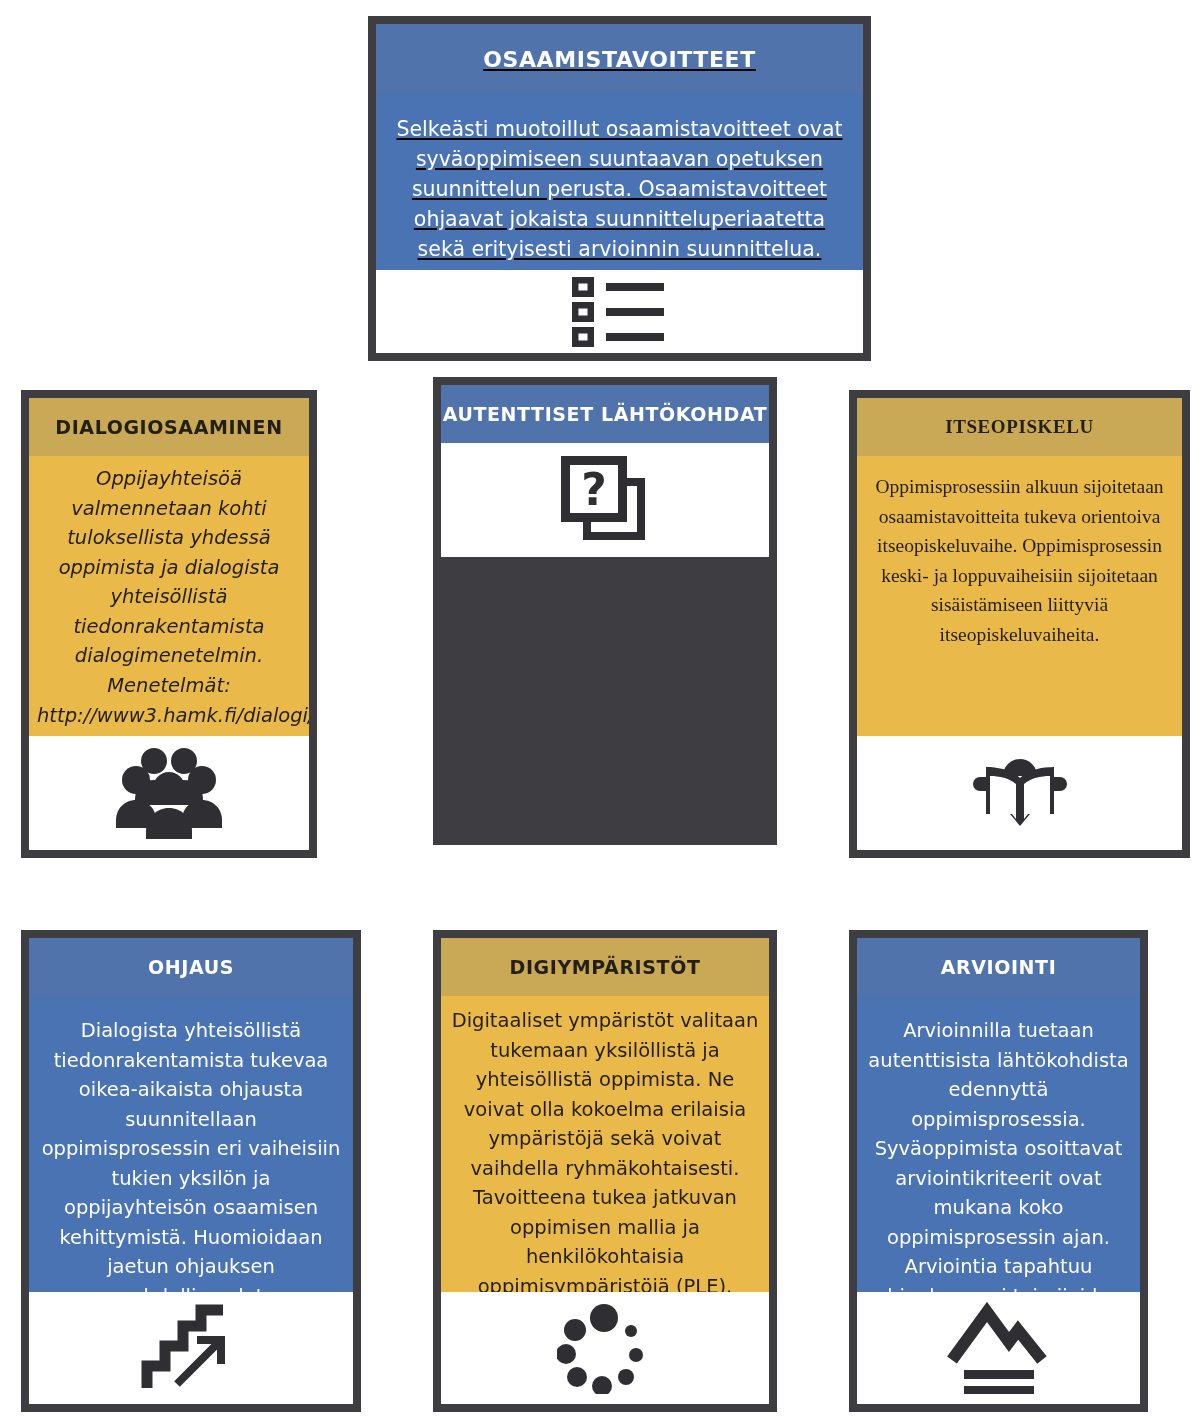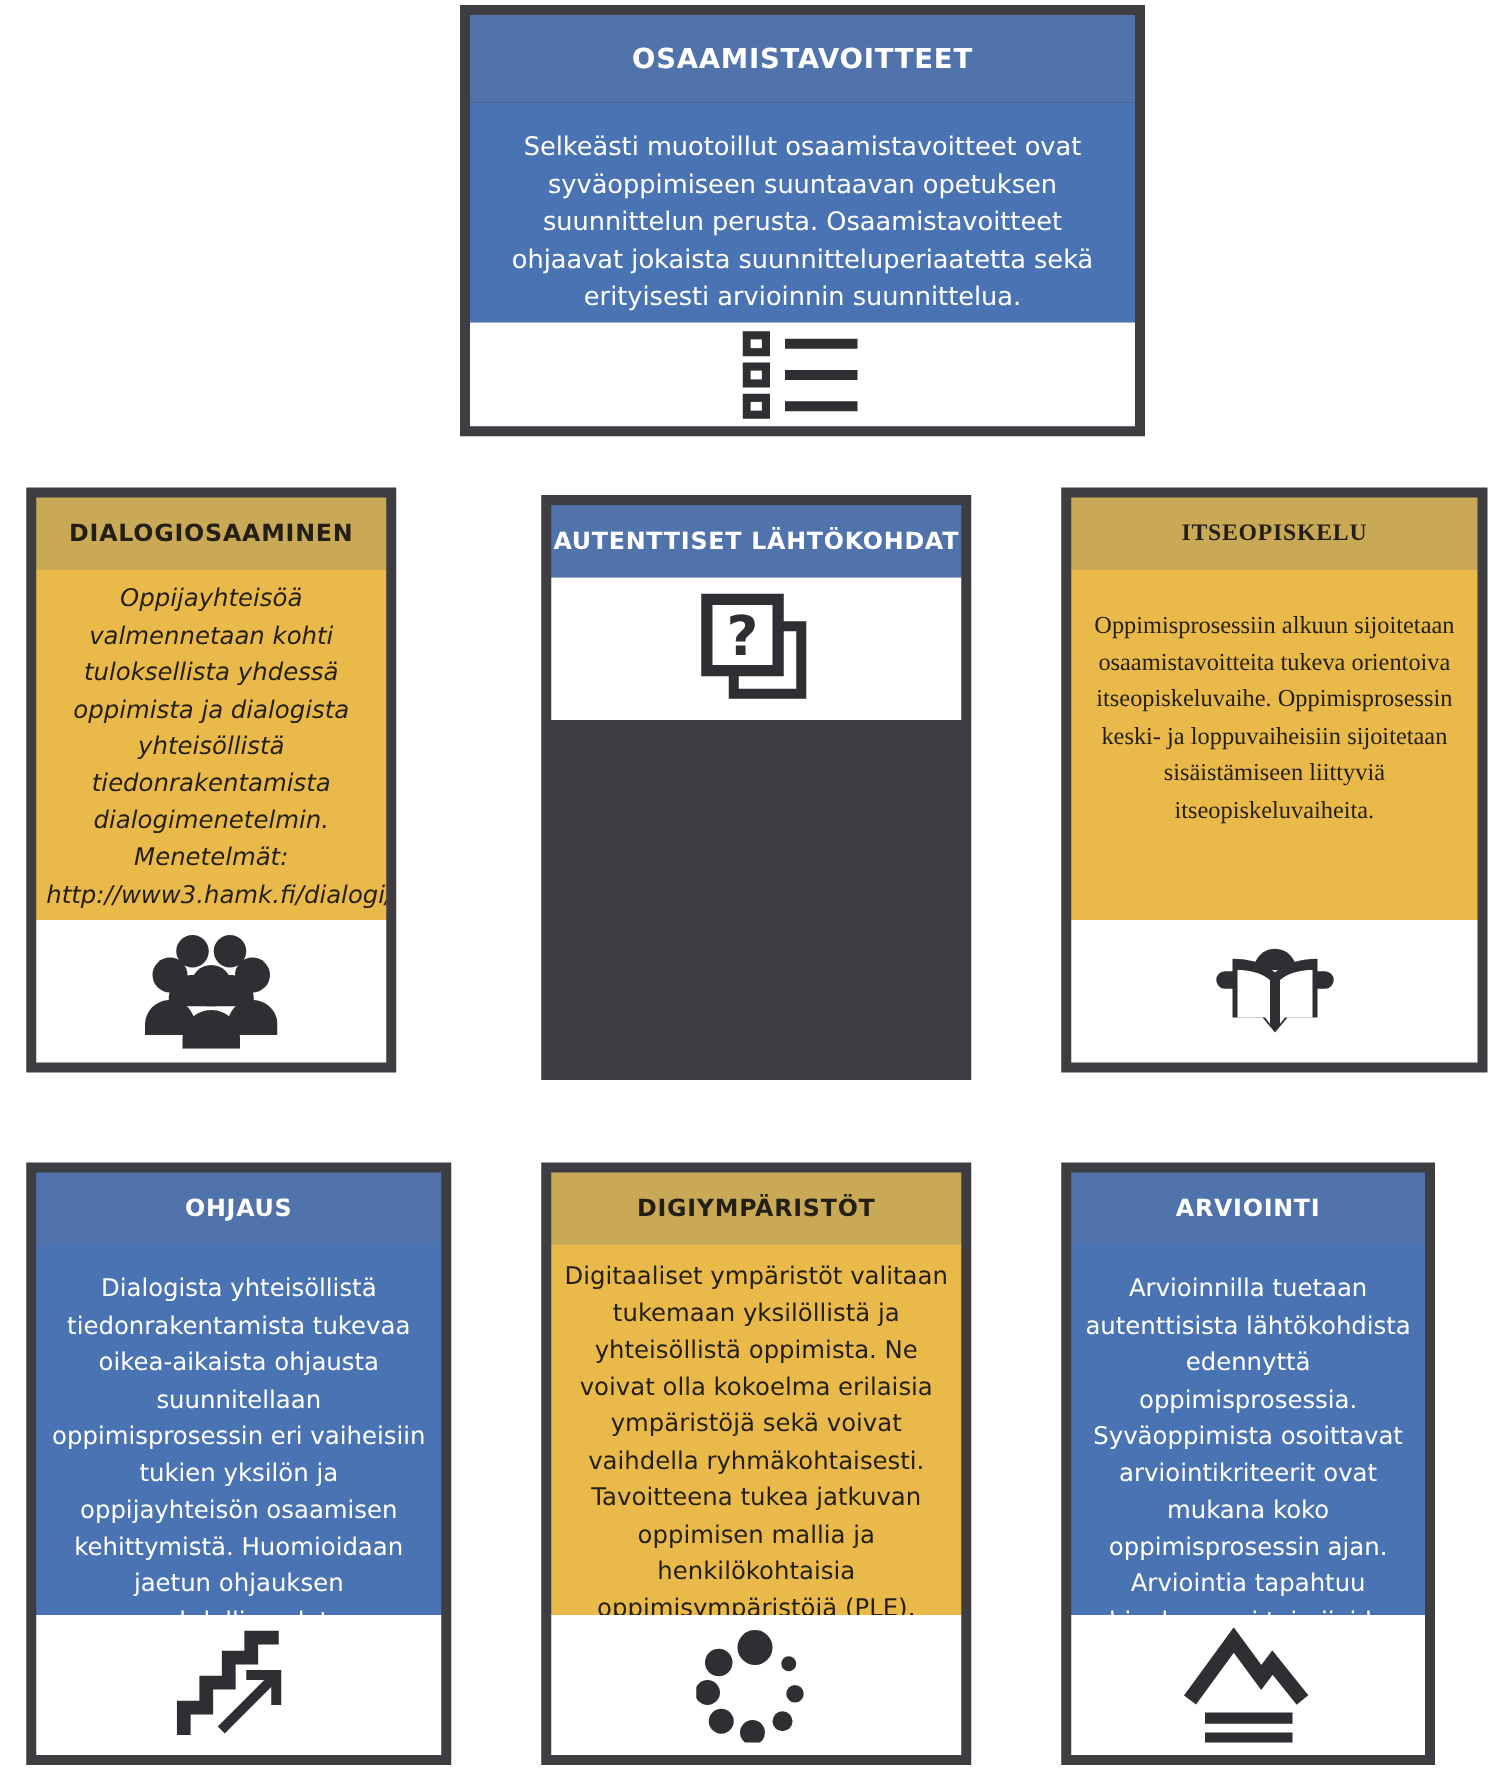--- a/index.html
+++ b/index.html
@@ -56,43 +56,43 @@
   .card-icon svg { display: block; }
 
   
   .theme-blue .card-head { background: #5173ab; color: #ffffff; }
   .theme-blue .card-body { background: #4a73b3; color: #ffffff; }
   
   .theme-yellow .card-head { background: #c9a955; color: #231f16; }
   .theme-yellow .card-body { background: #e9b949; color: #231f16; }
 
   
-  #card-osaamistavoitteet { left: 368px; top: 4px;    width: 548px; height: 345px; }
+  #card-osaamistavoitteet { left: 368px; top: 16px;    width: 503px; height: 345px; text-decoration: underline; }
   #card-dialogiosaaminen  { left: 21px;  top: 390px;  width: 296px; height: 468px; }
-  #card-autenttiset       { left: 433px; top: 396px;  width: 344px; height: 468px; }
+  #card-autenttiset       { left: 433px; top: 377px;  width: 344px; height: 468px; }
   #card-itseopiskelu      { left: 849px; top: 390px;  width: 341px; height: 468px; font-family: Liberation Serif, serif; }
   #card-ohjaus            { left: 21px;  top: 930px;  width: 340px; height: 482px; }
   #card-digiymparistot    { left: 433px; top: 930px;  width: 344px; height: 482px; }
   #card-arviointi         { left: 849px; top: 930px;  width: 299px; height: 482px; }
 
   
   #card-osaamistavoitteet .card-head { height: 70px; font-size: 22px; }
   #card-osaamistavoitteet .card-body { font-size: 20.5px; line-height: 30px; padding: 20px 14px 10px; }
   #card-osaamistavoitteet .card-icon { height: 83px; }
 
   #card-dialogiosaaminen .card-head { height: 58px; font-size: 19px; }
   #card-dialogiosaaminen .card-body { font-size: 19.5px; line-height: 29.5px; padding: 8px 8px 6px; font-style: italic; }
   #card-dialogiosaaminen .card-icon { height: 114px; }
 
   #card-autenttiset .card-head { height: 58px; font-size: 19px; }
   #card-autenttiset .card-body { font-size: 19.5px; line-height: 29.5px; padding: 20px 8px 6px; }
   #card-autenttiset .card-icon { height: 114px; }
 
   #card-itseopiskelu .card-head { height: 58px; font-size: 19px; }
-  #card-itseopiskelu .card-body { font-size: 19.5px; line-height: 29.5px; padding: 30px 12px 6px; }
+  #card-itseopiskelu .card-body { font-size: 19.5px; line-height: 29.5px; padding: 16px 12px 6px; }
   #card-itseopiskelu .card-icon { height: 114px; }
 
   #card-ohjaus .card-head { height: 58px; font-size: 19px; }
   #card-ohjaus .card-body { font-size: 19.5px; line-height: 29.5px; padding: 20px 10px 6px; }
   #card-ohjaus .card-icon { height: 112px; }
 
   #card-digiymparistot .card-head { height: 58px; font-size: 19px; }
   #card-digiymparistot .card-body { font-size: 19.5px; line-height: 29.5px; padding: 10px 8px 6px; }
   #card-digiymparistot .card-icon { height: 112px; }
 

